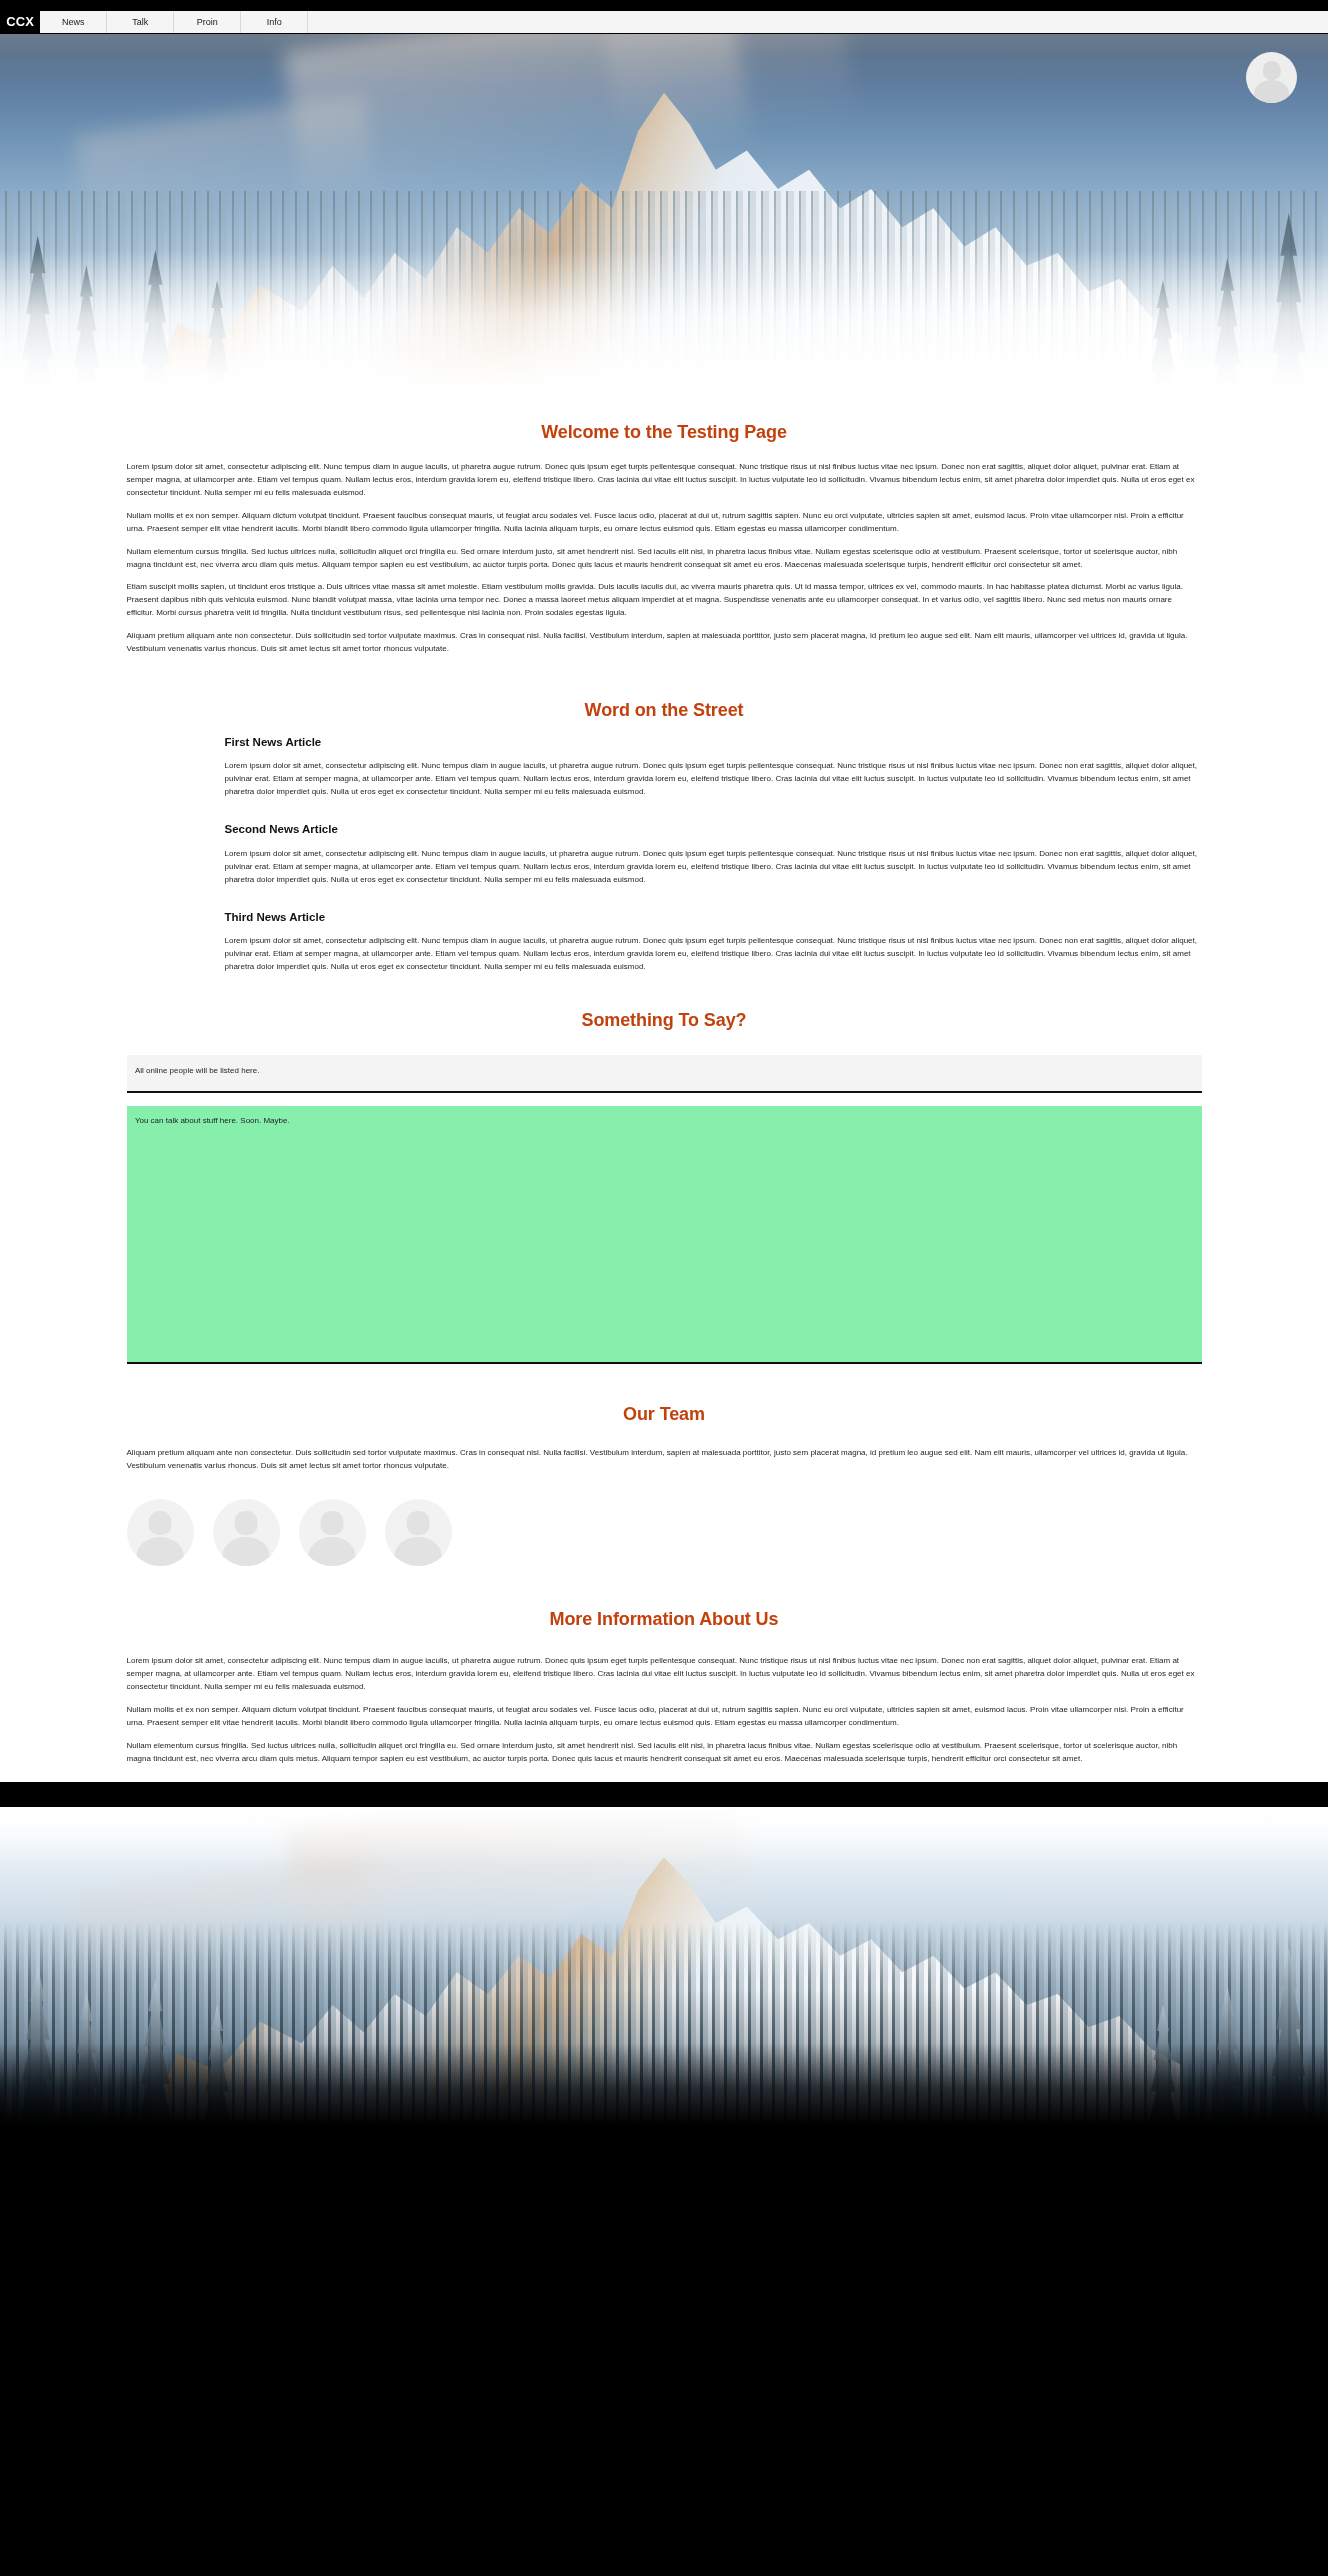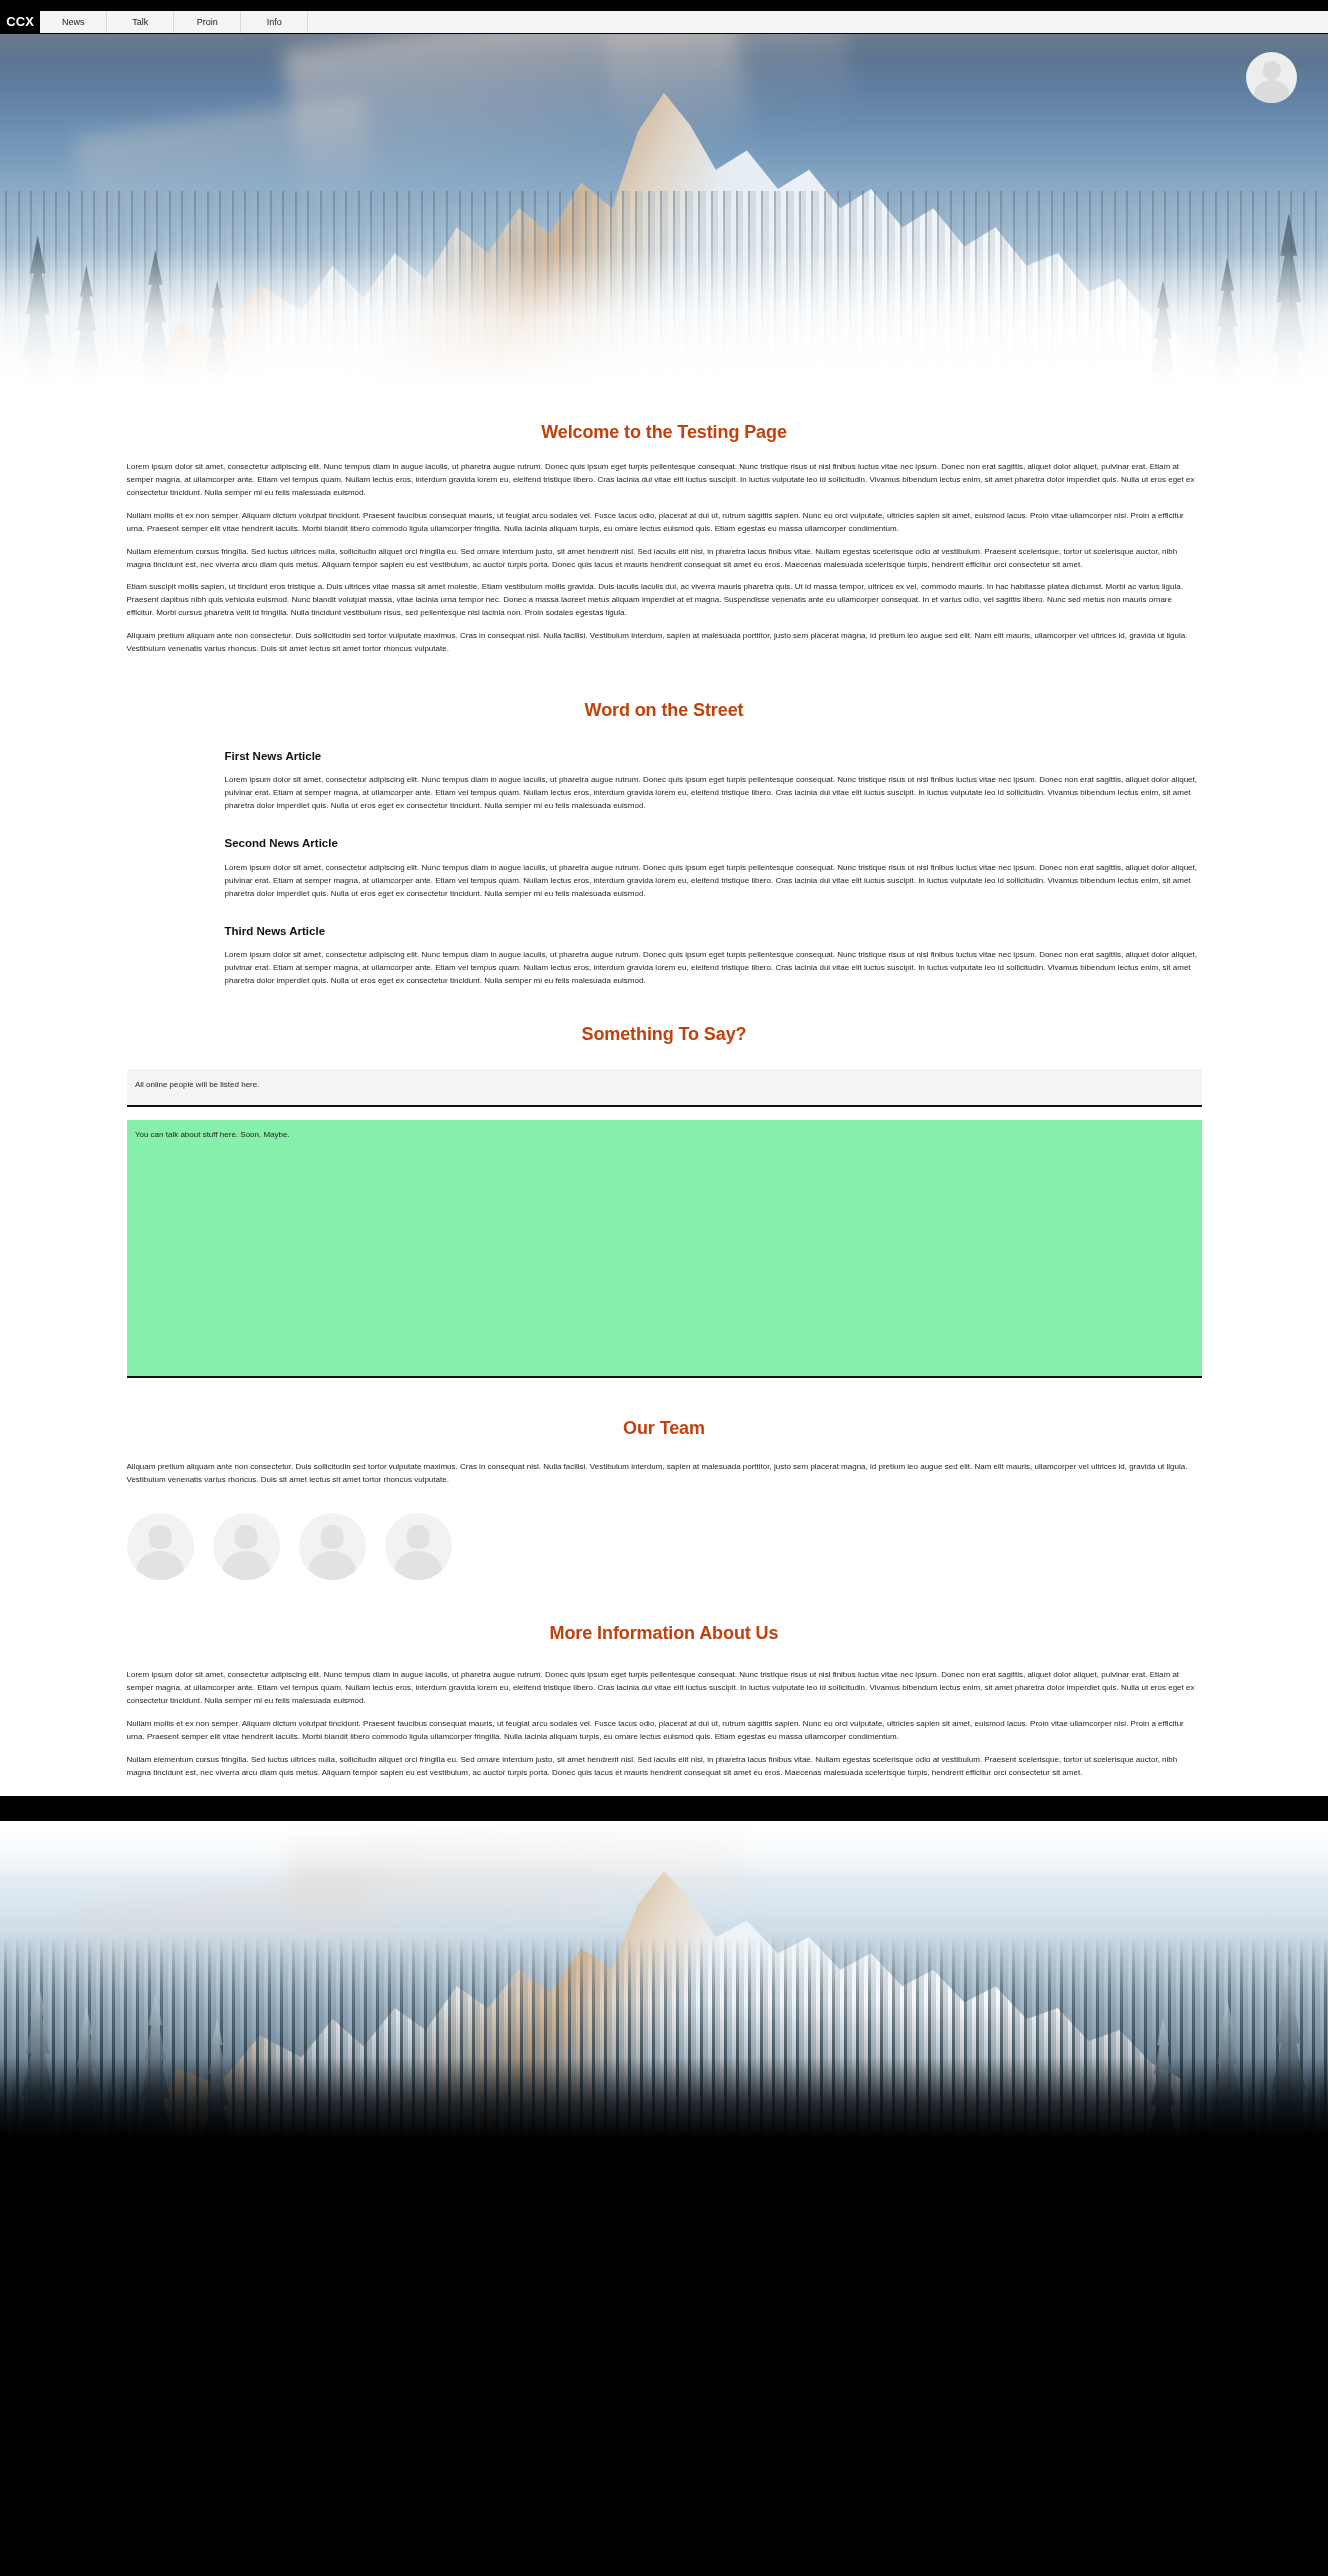--- a/index.html
+++ b/index.html
@@ -405,21 +405,21 @@
   <section class="section container" id="welcome">
     <h1 class="section-title">Welcome to the Testing Page</h1>
     <p class="body-text">Lorem ipsum dolor sit amet, consectetur adipiscing elit. Nunc tempus diam in augue iaculis, ut pharetra augue rutrum. Donec quis ipsum eget turpis pellentesque consequat. Nunc tristique risus ut nisl finibus luctus vitae nec ipsum. Donec non erat sagittis, aliquet dolor aliquet, pulvinar erat. Etiam at semper magna, at ullamcorper ante. Etiam vel tempus quam. Nullam lectus eros, interdum gravida lorem eu, eleifend tristique libero. Cras lacinia dui vitae elit luctus suscipit. In luctus vulputate leo id sollicitudin. Vivamus bibendum lectus enim, sit amet pharetra dolor imperdiet quis. Nulla ut eros eget ex consectetur tincidunt. Nulla semper mi eu felis malesuada euismod.</p>
     <p class="body-text">Nullam mollis et ex non semper. Aliquam dictum volutpat tincidunt. Praesent faucibus consequat mauris, ut feugiat arcu sodales vel. Fusce lacus odio, placerat at dui ut, rutrum sagittis sapien. Nunc eu orci vulputate, ultricies sapien sit amet, euismod lacus. Proin vitae ullamcorper nisi. Proin a efficitur urna. Praesent semper elit vitae hendrerit iaculis. Morbi blandit libero commodo ligula ullamcorper fringilla. Nulla lacinia aliquam turpis, eu ornare lectus euismod quis. Etiam egestas eu massa ullamcorper condimentum.</p>
     <p class="body-text">Nullam elementum cursus fringilla. Sed luctus ultrices nulla, sollicitudin aliquet orci fringilla eu. Sed ornare interdum justo, sit amet hendrerit nisl. Sed iaculis elit nisi, in pharetra lacus finibus vitae. Nullam egestas scelerisque odio at vestibulum. Praesent scelerisque, tortor ut scelerisque auctor, nibh magna tincidunt est, nec viverra arcu diam quis metus. Aliquam tempor sapien eu est vestibulum, ac auctor turpis porta. Donec quis lacus et mauris hendrerit consequat sit amet eu eros. Maecenas malesuada scelerisque turpis, hendrerit efficitur orci consectetur sit amet.</p>
     <p class="body-text">Etiam suscipit mollis sapien, ut tincidunt eros tristique a. Duis ultrices vitae massa sit amet molestie. Etiam vestibulum mollis gravida. Duis iaculis iaculis dui, ac viverra mauris pharetra quis. Ut id massa tempor, ultrices ex vel, commodo mauris. In hac habitasse platea dictumst. Morbi ac varius ligula. Praesent dapibus nibh quis vehicula euismod. Nunc blandit volutpat massa, vitae lacinia urna tempor nec. Donec a massa laoreet metus aliquam imperdiet at et magna. Suspendisse venenatis ante eu ullamcorper consequat. In et varius odio, vel sagittis libero. Nunc sed metus non mauris ornare efficitur. Morbi cursus pharetra velit id fringilla. Nulla tincidunt vestibulum risus, sed pellentesque nisi lacinia non. Proin sodales egestas ligula.</p>
     <p class="body-text">Aliquam pretium aliquam ante non consectetur. Duis sollicitudin sed tortor vulputate maximus. Cras in consequat nisl. Nulla facilisi. Vestibulum interdum, sapien at malesuada porttitor, justo sem placerat magna, id pretium leo augue sed elit. Nam elit mauris, ullamcorper vel ultrices id, gravida ut ligula. Vestibulum venenatis varius rhoncus. Duis sit amet lectus sit amet tortor rhoncus vulputate.</p>
   </section>
 
   <section class="section container" id="news" style="padding-top:34px;">
-    <h1 class="section-title" style="margin-bottom:29px;">Word on the Street</h1>
+    <h1 class="section-title" style="margin-bottom:15px;">Word on the Street</h1>
     <div class="news-list">
       <article class="news-item">
         <h2 class="news-title">First News Article</h2>
         <p class="body-text">Lorem ipsum dolor sit amet, consectetur adipiscing elit. Nunc tempus diam in augue iaculis, ut pharetra augue rutrum. Donec quis ipsum eget turpis pellentesque consequat. Nunc tristique risus ut nisl finibus luctus vitae nec ipsum. Donec non erat sagittis, aliquet dolor aliquet, pulvinar erat. Etiam at semper magna, at ullamcorper ante. Etiam vel tempus quam. Nullam lectus eros, interdum gravida lorem eu, eleifend tristique libero. Cras lacinia dui vitae elit luctus suscipit. In luctus vulputate leo id sollicitudin. Vivamus bibendum lectus enim, sit amet pharetra dolor imperdiet quis. Nulla ut eros eget ex consectetur tincidunt. Nulla semper mi eu felis malesuada euismod.</p>
       </article>
       <article class="news-item">
         <h2 class="news-title">Second News Article</h2>
         <p class="body-text">Lorem ipsum dolor sit amet, consectetur adipiscing elit. Nunc tempus diam in augue iaculis, ut pharetra augue rutrum. Donec quis ipsum eget turpis pellentesque consequat. Nunc tristique risus ut nisl finibus luctus vitae nec ipsum. Donec non erat sagittis, aliquet dolor aliquet, pulvinar erat. Etiam at semper magna, at ullamcorper ante. Etiam vel tempus quam. Nullam lectus eros, interdum gravida lorem eu, eleifend tristique libero. Cras lacinia dui vitae elit luctus suscipit. In luctus vulputate leo id sollicitudin. Vivamus bibendum lectus enim, sit amet pharetra dolor imperdiet quis. Nulla ut eros eget ex consectetur tincidunt. Nulla semper mi eu felis malesuada euismod.</p>
       </article>
       <article class="news-item">

